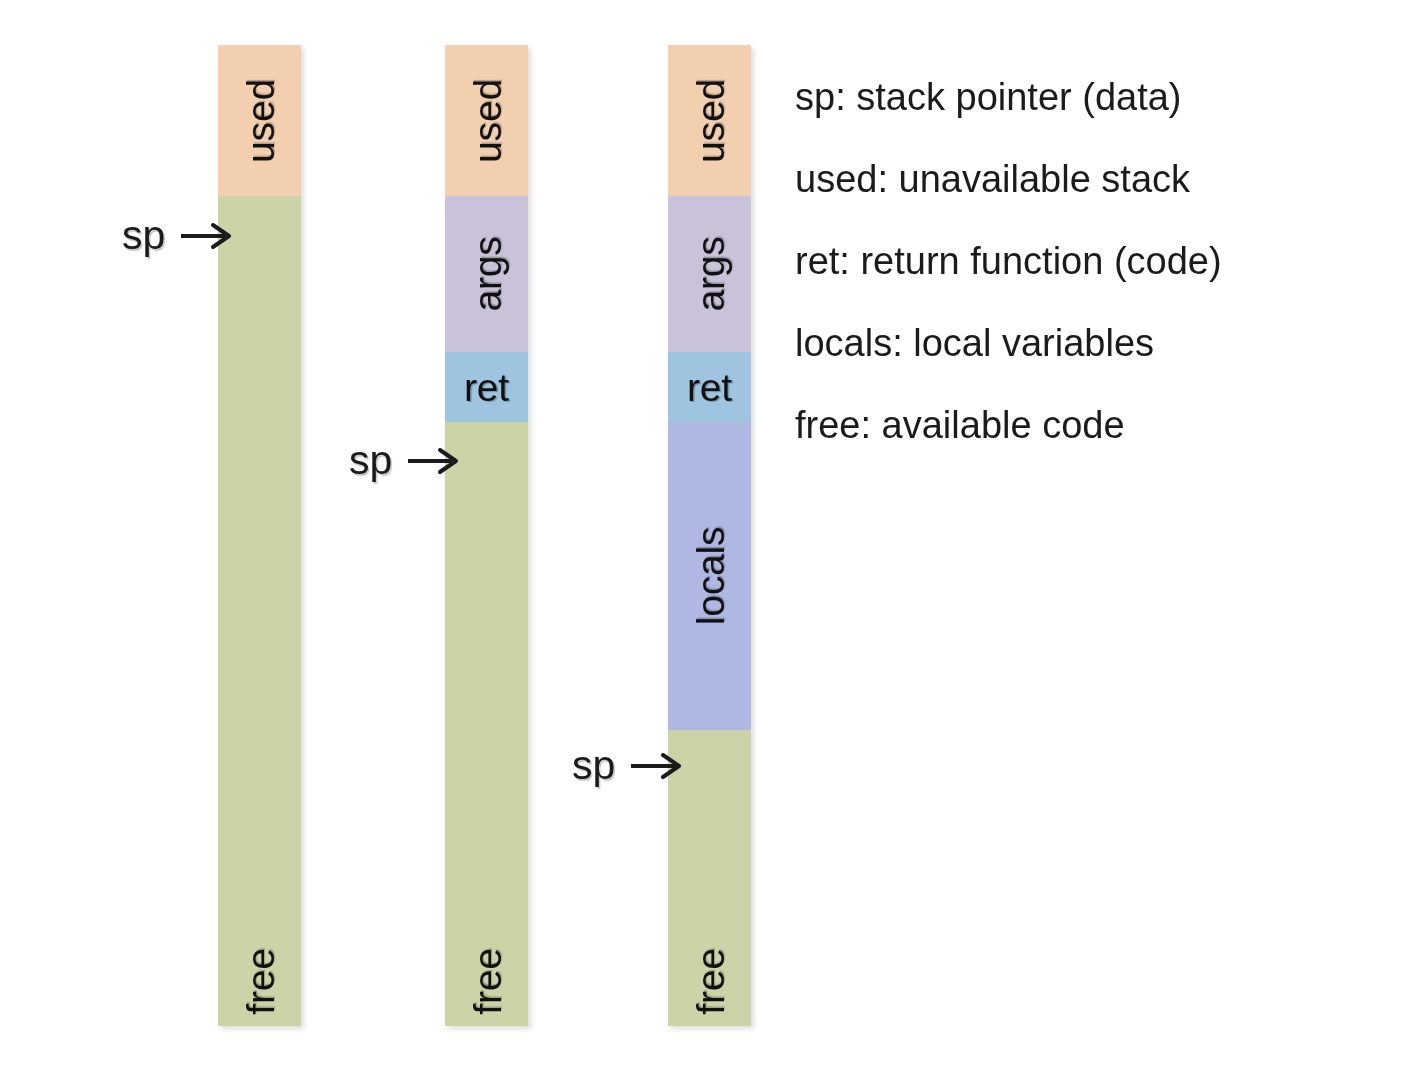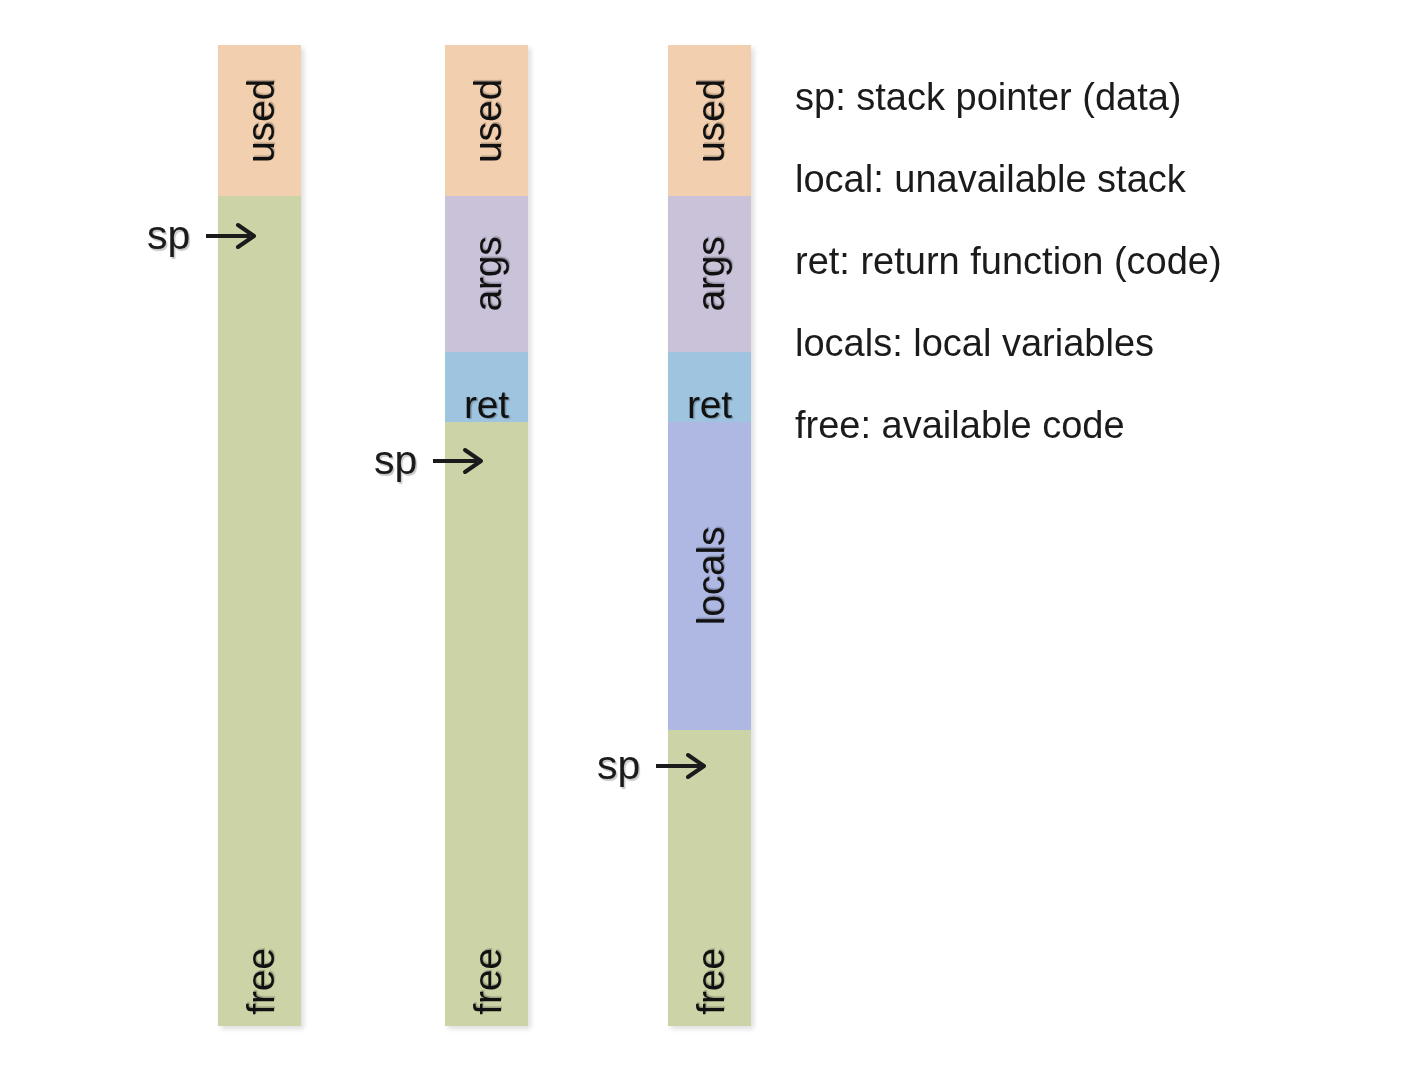--- a/index.html
+++ b/index.html
@@ -42,37 +42,35 @@
     letter-spacing: -0.2px;
     color: #111111;
     text-shadow: 1.5px 1.5px 1px rgba(0,0,0,0.25);
   }
   .seg-label.vertical {
     transform: translate(-50%, -50%) rotate(-90deg);
     transform-origin: center center;
   }
   .seg-label.horizontal {
     transform: translate(-50%, -50%);
-    margin-top: 17px;
   }
 
   
   .sp-pointer {
     position: absolute;
     display: flex;
     align-items: center;
     white-space: nowrap;
     font-size: 41px;
     line-height: 1;
     color: #1b1b1b;
     text-shadow: 1.5px 1.5px 1px rgba(0,0,0,0.22);
   }
   .sp-pointer .sp-text {
     margin-right: 14px;
-    margin-left: 25px;
   }
   .sp-pointer .arrow-icon {
     display: inline-block;
     width: 56px;
     height: 30px;
     position: relative;
   }
   .sp-pointer .arrow-icon svg {
     display: block;
   }
@@ -167,19 +165,19 @@
     <span class="arrow-icon">
       <svg width="56" height="30" viewBox="0 0 56 30" aria-hidden="true">
         <line x1="2" y1="15" x2="46" y2="15" stroke="#1b1b1b" stroke-width="4"></line>
         <polyline points="34,4 50,15 34,26" fill="none" stroke="#1b1b1b" stroke-width="4" stroke-linecap="round" stroke-linejoin="round"></polyline>
       </svg>
     </span>
   </div>
 
   <div id="legend">
     <div class="legend-line">sp: stack pointer (data)</div>
-    <div class="legend-line">local: unavailable stack</div>
+    <div class="legend-line">used: unavailable stack</div>
     <div class="legend-line">ret: return function (code)</div>
     <div class="legend-line">locals: local variables</div>
     <div class="legend-line">free: available code</div>
   </div>
 
 </div>
 
 </body></html>

